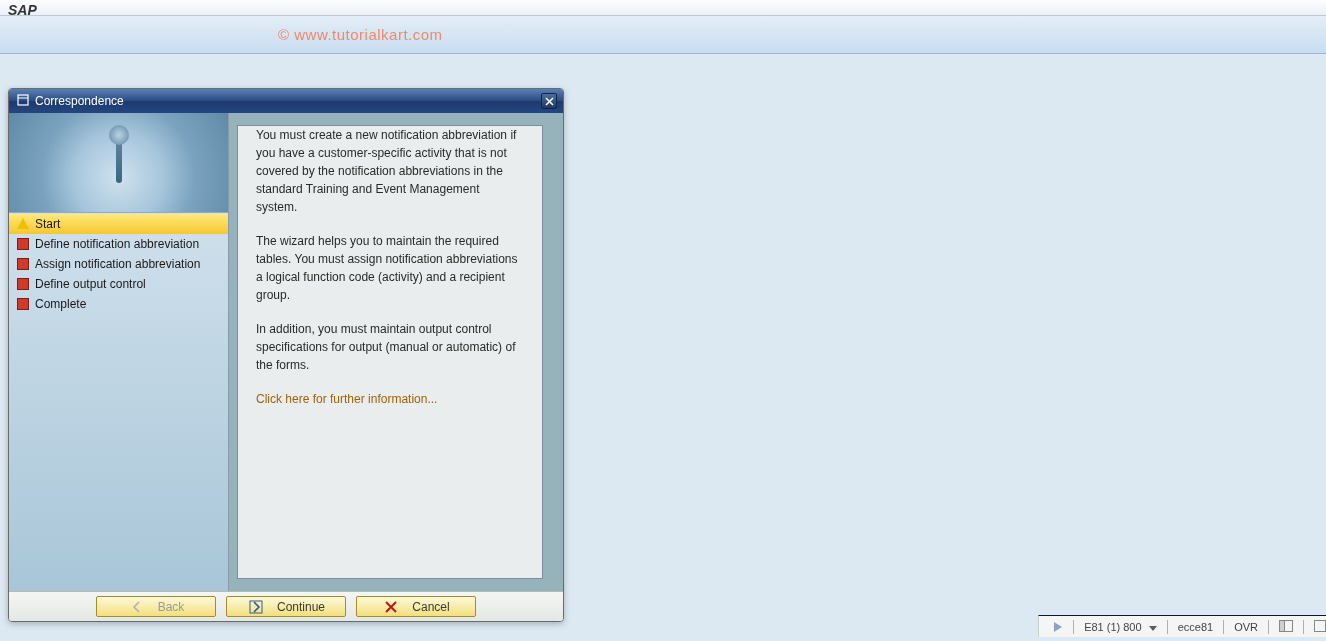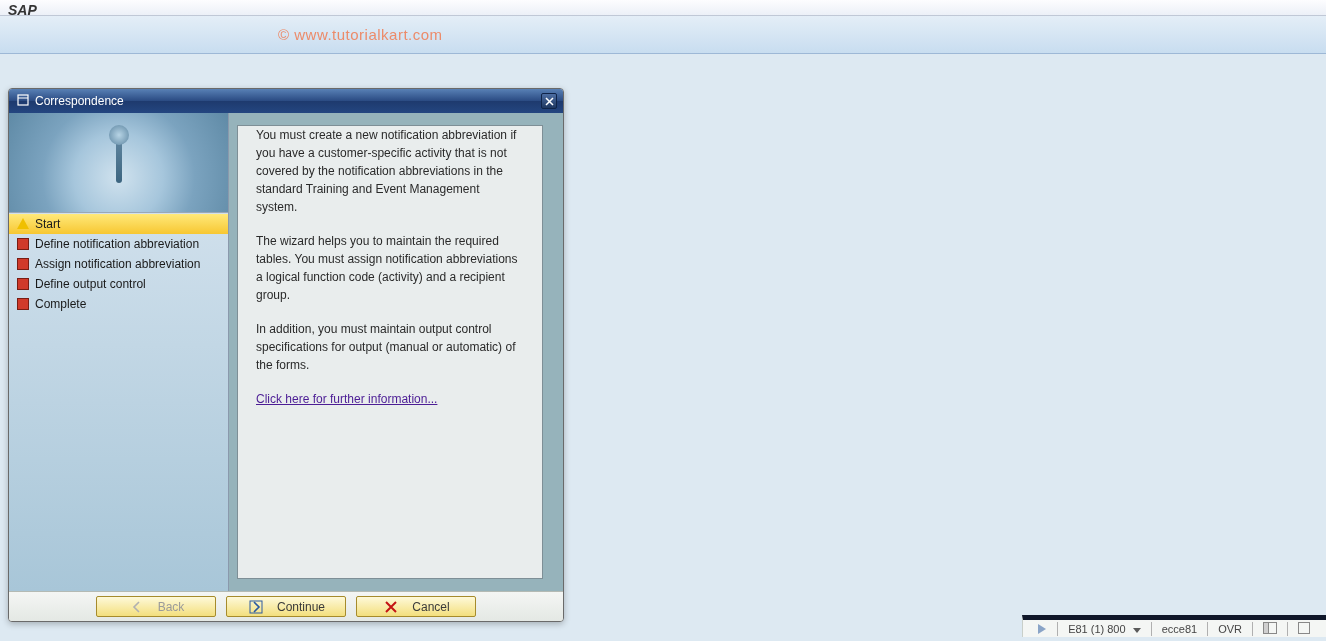--- a/index.html
+++ b/index.html
@@ -148,22 +148,21 @@
     position: absolute;
     top: 12px; left: 8px; right: 20px; bottom: 12px;
     background: #e9eded;
     border: 1px solid #7e8f96;
     padding: 0 18px;
     color: #2a2a2a;
     line-height: 1.5;
   }
   .content-panel p { margin-bottom: 16px; }
   .content-link {
-    color: #4c1d95;
-    text-decoration: underline;
+    color: #a16207;
     cursor: pointer;
     margin-top: 46px;
   }
   .dialog-footer {
     background: linear-gradient(to bottom,#f4f6f4,#e4e8e4);
     border-top: 1px solid #b4bab4;
     height: 30px;
     display: flex;
     align-items: center;
     justify-content: center;
@@ -194,25 +193,25 @@
     width: 18px; height: 16px;
     display: inline-flex; align-items: center; justify-content: center;
   }
   .status-bar {
     position: absolute;
     bottom: 0; right: 0;
     height: 22px;
     display: flex;
     align-items: center;
     gap: 6px;
-    padding: 0 16px 0 14px;
+    padding: 0 0 0 14px;
     color: #454545;
     font-size: 11px;
     background: #f4f6f4;
-    border-top: 5px solid #0f172a;
+    border-top: 1px solid #0f172a;
     border-left: 1px solid #c9cfc9;
   }
   .status-sep {
     width: 1px; height: 14px; background: #b0b0b0;
     margin: 0 4px;
   }
   .status-tri {
     display:inline-block;
     width:0;height:0;
     border-left:5px solid transparent;

